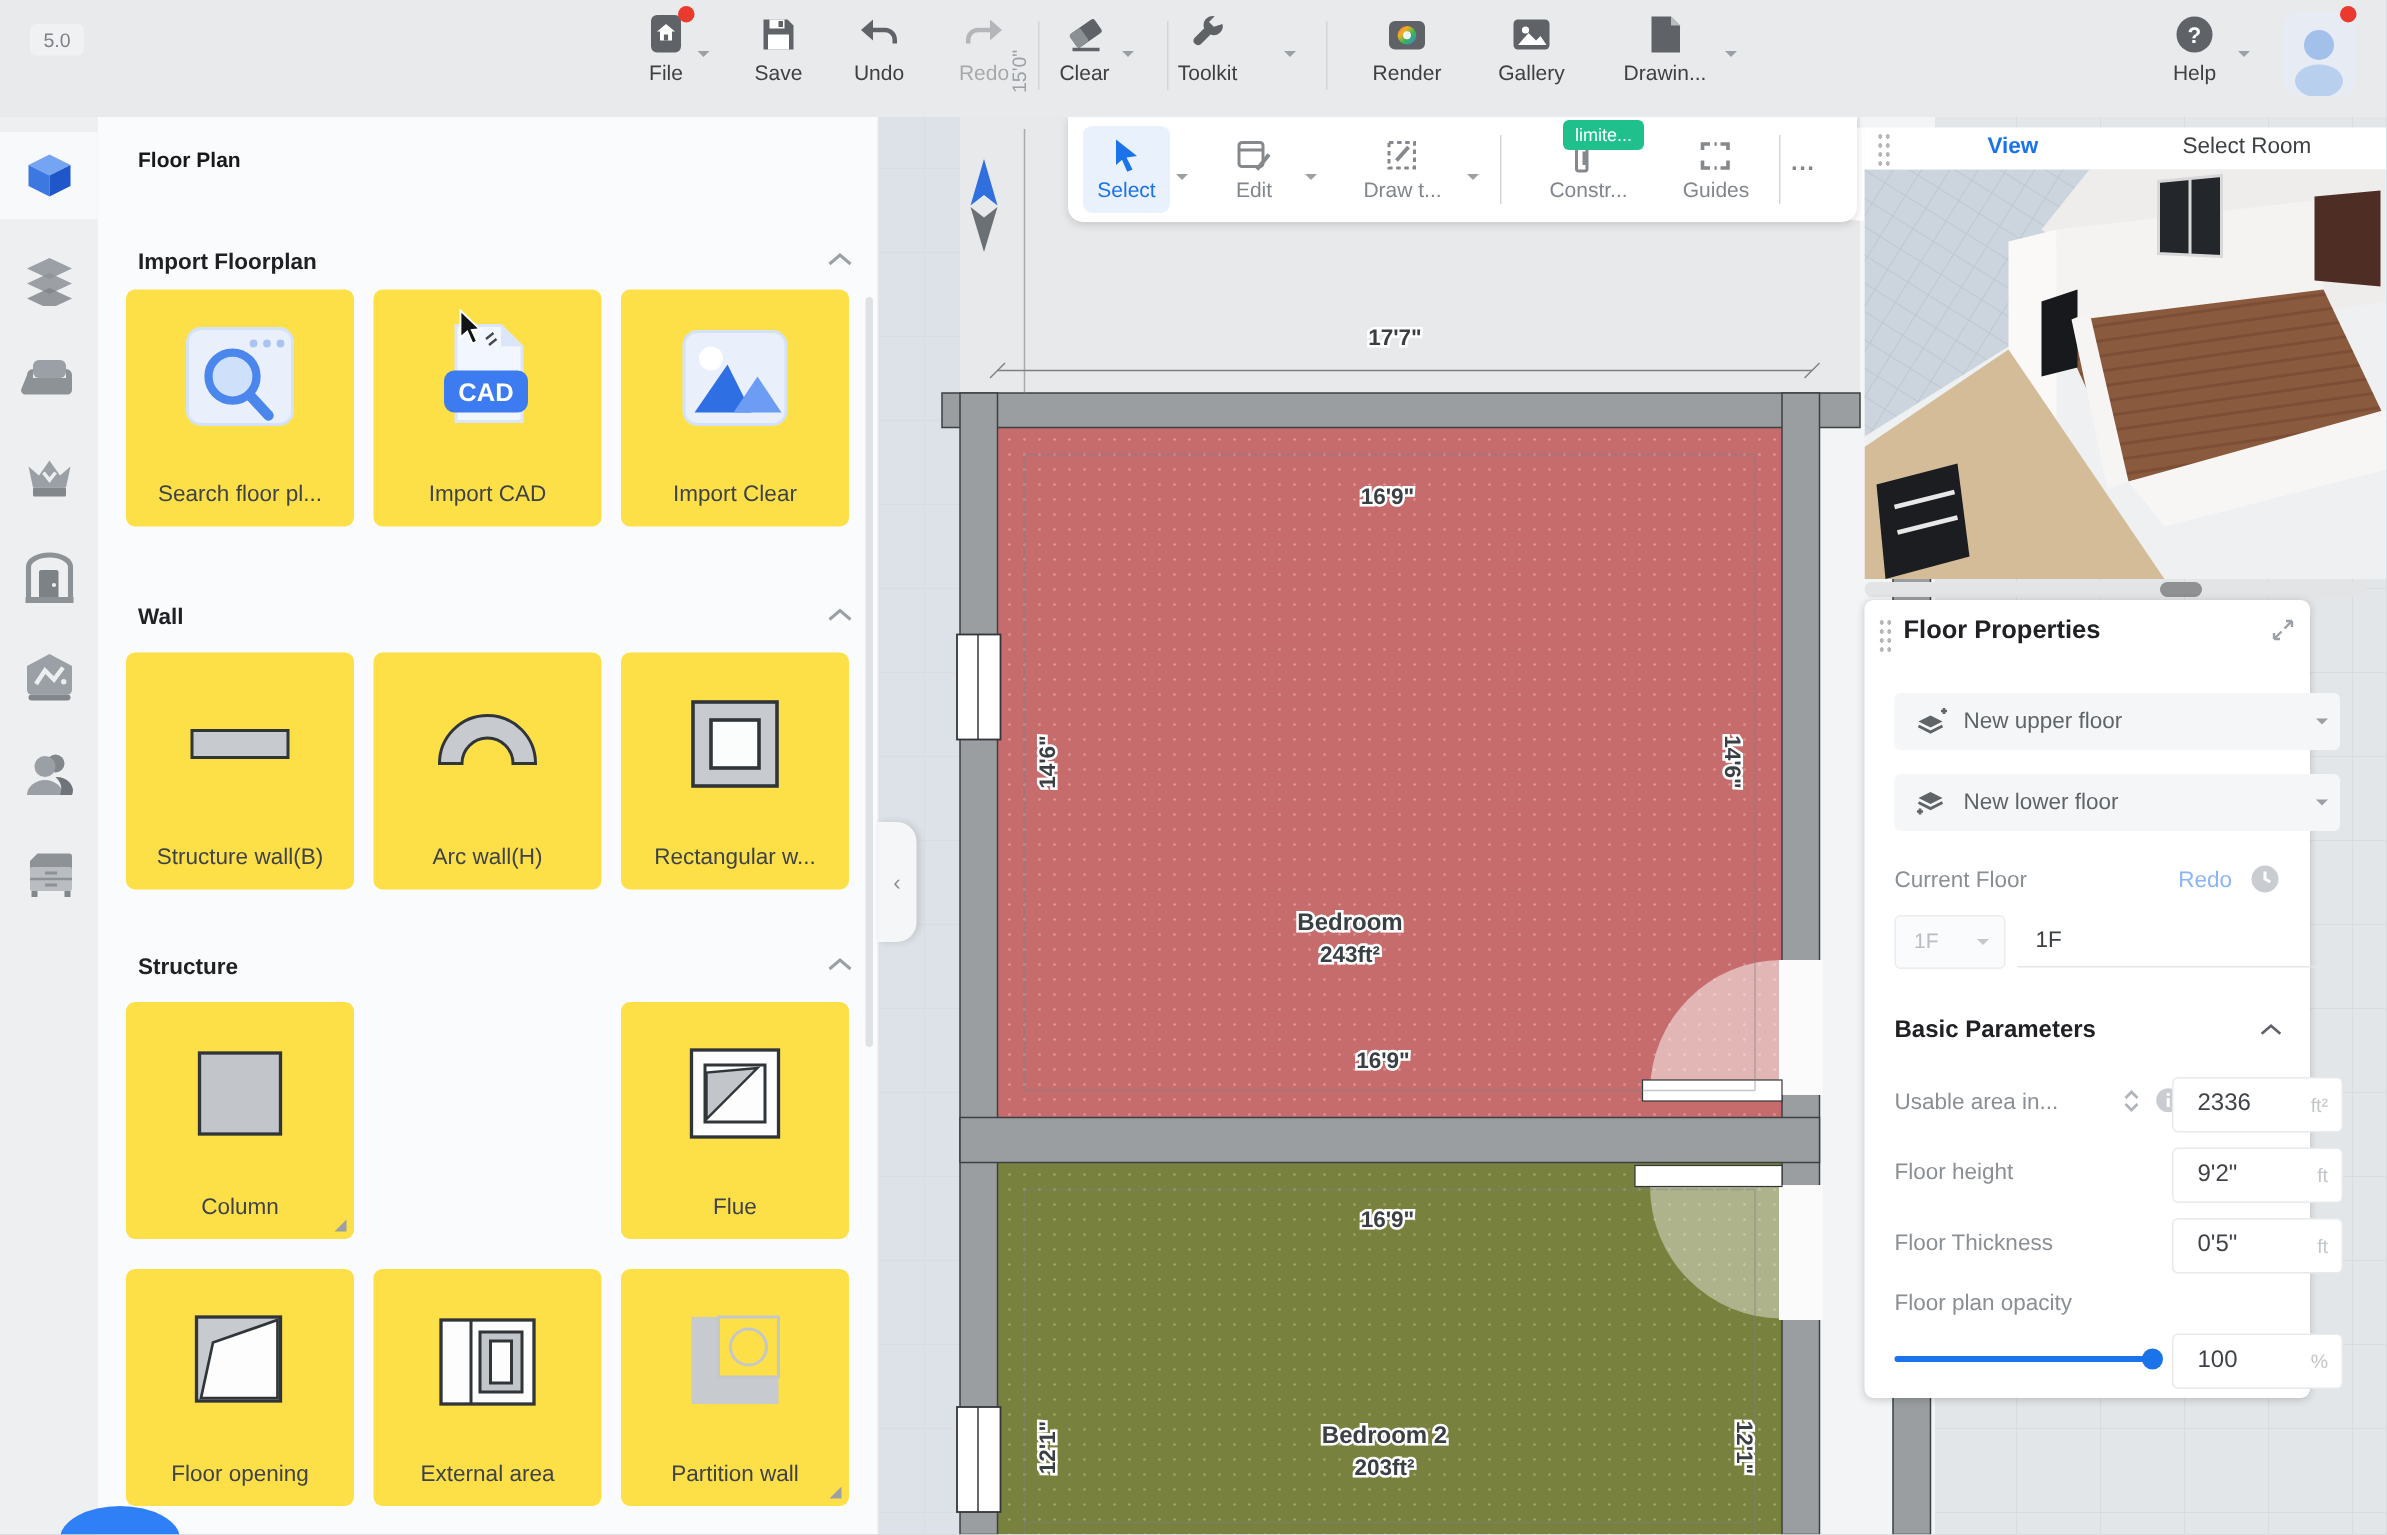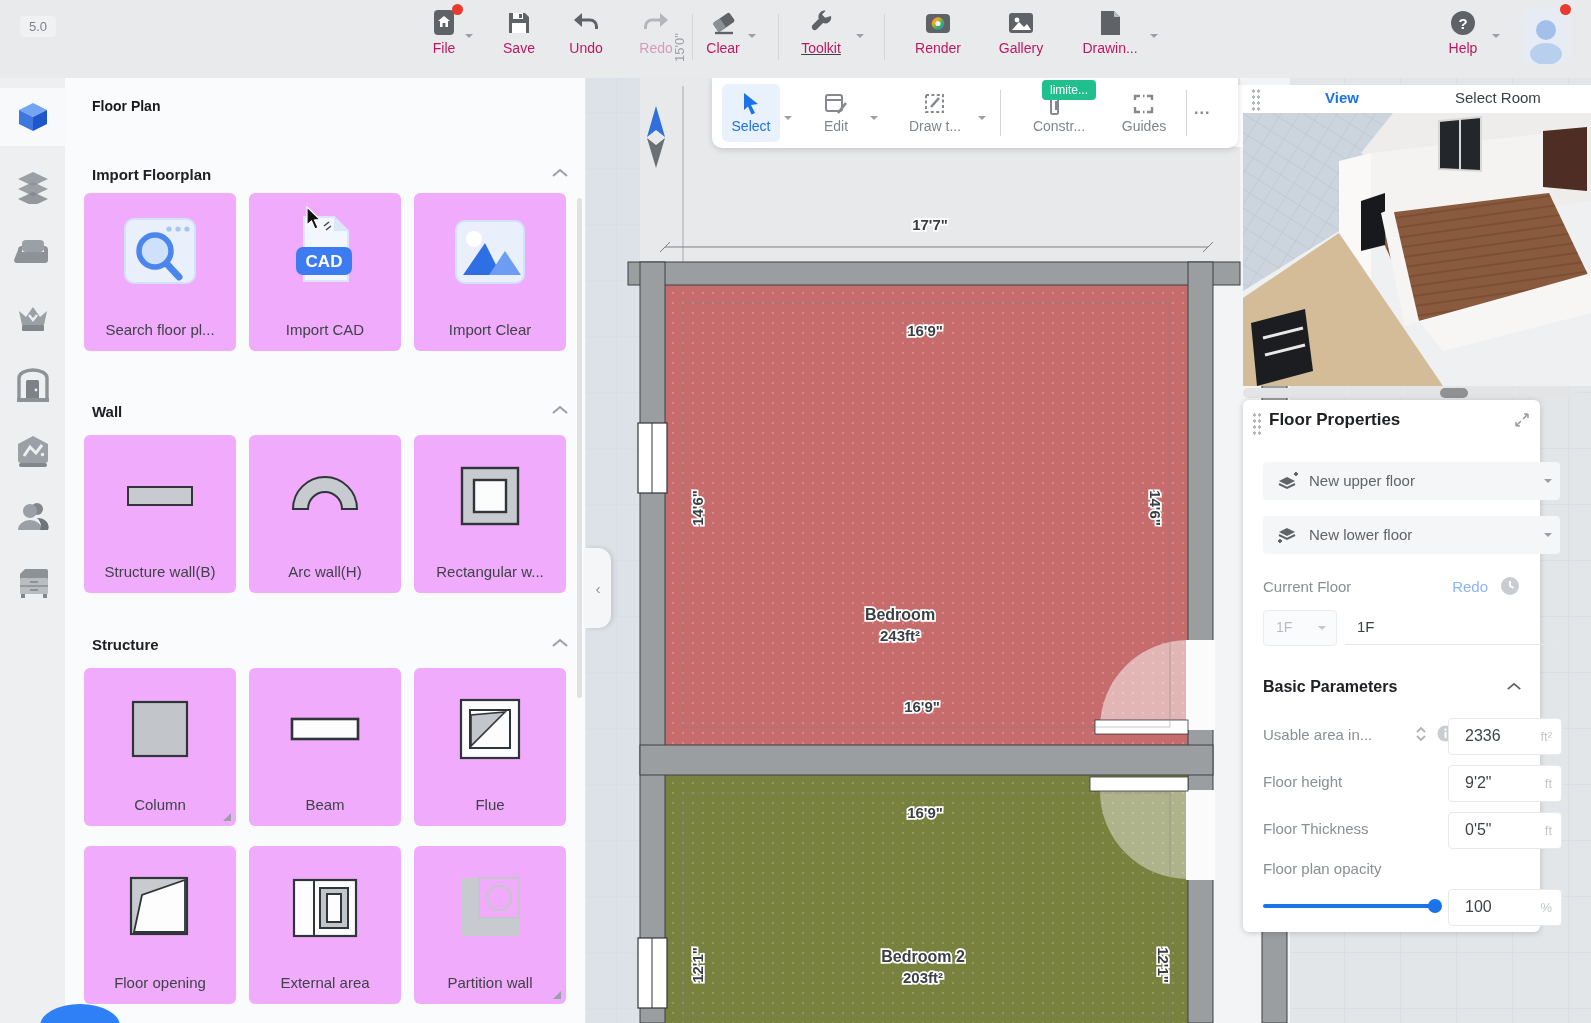--- a/index.html
+++ b/index.html
@@ -2,40 +2,40 @@
 <html><head>
 <meta charset="utf-8">
 <style>
   html,body{margin:0;padding:0;background:#cfd2d5;}
   #root{position:relative;width:1591px;height:1023px;overflow:hidden;background:#e4e7e9;
         font-family:"Liberation Sans",sans-serif;color:#3c4043;-webkit-font-smoothing:antialiased;}
   .abs{position:absolute;}
   
   #topbar{position:absolute;left:0;top:0;width:1591px;height:78px;background:#e9eaec;z-index:30;}
   .tbi{position:absolute;top:9px;width:58px;display:flex;flex-direction:column;align-items:center;cursor:pointer;}
-  .tbi .lab{font-size:14px;color:#be185d;margin-top:3px;white-space:nowrap;}
+  .tbi .lab{font-size:14px;color:#404040;margin-top:3px;white-space:nowrap;}
   .tbi.dim{opacity:.38;}
   .caret{position:absolute;width:0;height:0;border:4px solid transparent;border-top-color:#9aa0a6;}
   .vdiv{position:absolute;top:14px;width:1px;height:46px;background:#d3d5d8;}
   .reddot{position:absolute;width:11px;height:11px;border-radius:50%;background:#ea3a2e;}
   #versionbox{position:absolute;left:20px;top:16px;padding:3px 9px;background:#f0f1f3;border-radius:4px;
               font-size:13px;color:#7d8288;}
   #sidedim{position:absolute;left:672px;top:2px;width:18px;height:62px;font-size:13px;color:#9aa0a6;
            transform:rotate(-90deg);transform-origin:30px 30px;white-space:nowrap;}
   
   #rail{position:absolute;left:0;top:78px;width:65px;height:945px;background:#edeff1;z-index:25;}
   .railitem{position:absolute;left:0;width:65px;height:58px;display:flex;align-items:center;justify-content:center;cursor:pointer;}
   .railitem.active{background:#f7f9fa;}
   
   #lpanel{position:absolute;left:65px;top:78px;width:520px;height:945px;background:#fafbfc;z-index:24;
           box-shadow:1px 0 0 #e4e6e8;}
   #lpanel .ptitle{position:absolute;left:27px;top:20px;font-size:14px;font-weight:bold;color:#17181a;}
   .sechead{position:absolute;left:27px;font-size:15px;font-weight:bold;color:#202124;}
   .sechev{position:absolute;cursor:pointer;}
-  .card{position:absolute;width:152px;height:158px;background:#f0abfc;border-radius:6px;cursor:pointer;
+  .card{position:absolute;width:152px;height:158px;background:#fde047;border-radius:6px;cursor:pointer;
         display:flex;flex-direction:column;align-items:center;justify-content:flex-end;text-align:center;}
   .card .clab{font-size:15px;color:#3f4347;margin-bottom:13px;white-space:nowrap;}
   .card .cic{position:absolute;top:16px;left:50%;transform:translateX(-50%);}
   .cornertri{position:absolute;right:5px;bottom:5px;width:0;height:0;
              border-left:8px solid transparent;border-bottom:8px solid #9aa0a6;}
   #lscroll{position:absolute;right:3px;top:120px;width:5px;height:500px;background:#dfe1e4;border-radius:3px;}
   #collapsetab{position:absolute;left:585px;top:548px;width:26px;height:80px;background:#f5f6f8;z-index:26;
                border-radius:0 13px 13px 0;box-shadow:2px 0 5px rgba(0,0,0,.12);display:flex;align-items:center;justify-content:center;
                color:#8a8f94;font-size:15px;cursor:pointer;}
   
@@ -209,21 +209,21 @@
           <rect x="4" y="8" width="9" height="11" rx="2" fill="#8b9095"></rect>
         </g>
         <line x1="6" y1="24" x2="24" y2="24" stroke="#5f6368" stroke-width="2.4"></line>
       </svg>
       <div class="lab">Clear</div>
     </div>
     <div class="caret" style="left:748px;top:34px;"></div>
 
     <div class="vdiv" style="left:778px;"></div>
 
-    <div class="tbi" style="left:792px;text-decoration:underline;">
+    <div class="tbi" style="left:776px;">
       <svg width="26" height="28" viewBox="0 0 26 26">
         <path d="M23 6 a6 6 0 0 1 -8 7 L8.5 19.5 a3 3 0 0 1 -4.2 -4.2 L10.8 8.8 a6 6 0 0 1 7 -8 L14 4.6 l3.2 3.2 Z" fill="#5f6368"></path>
       </svg>
       <div class="lab">Toolkit</div>
     </div>
     <div class="caret" style="left:856px;top:34px;"></div>
 
     <div class="vdiv" style="left:884px;"></div>
 
     <div class="tbi" style="left:909px;">
@@ -465,26 +465,20 @@
     <svg class="sechev" style="top:560px;left:486px;" width="18" height="10" viewBox="0 0 18 10">
       <polyline points="2,8 9,2 16,8" fill="none" stroke="#9aa0a6" stroke-width="2"></polyline>
     </svg>
 
     <div class="card" style="left:19px;top:590px;">
       <svg class="cic" width="90" height="90" viewBox="0 0 90 90">
         <rect x="18" y="18" width="54" height="54" fill="#c2c6cb" stroke="#303539" stroke-width="2.2"></rect>
       </svg>
       <div class="clab">Column</div>
       <div class="cornertri"></div>
-    </div>
-    <div class="card" style="left:184px;top:590px;">
-      <svg class="cic" width="90" height="90" viewBox="0 0 90 90">
-        <rect x="12" y="35" width="66" height="20" fill="#fdfdfd" stroke="#303539" stroke-width="2.6"></rect>
-      </svg>
-      <div class="clab">Beam</div>
     </div>
     <div class="card" style="left:349px;top:590px;">
       <svg class="cic" width="90" height="90" viewBox="0 0 90 90">
         <rect x="16" y="16" width="58" height="58" fill="#fdfdfd" stroke="#303539" stroke-width="2.2"></rect>
         <rect x="25" y="26" width="40" height="38" fill="#fdfdfd" stroke="#303539" stroke-width="2"></rect>
         <polygon points="26,62 26,31 60,28" fill="#c2c6cb" stroke="#303539" stroke-width="1.6"></polygon>
       </svg>
       <div class="clab">Flue</div>
     </div>
 

